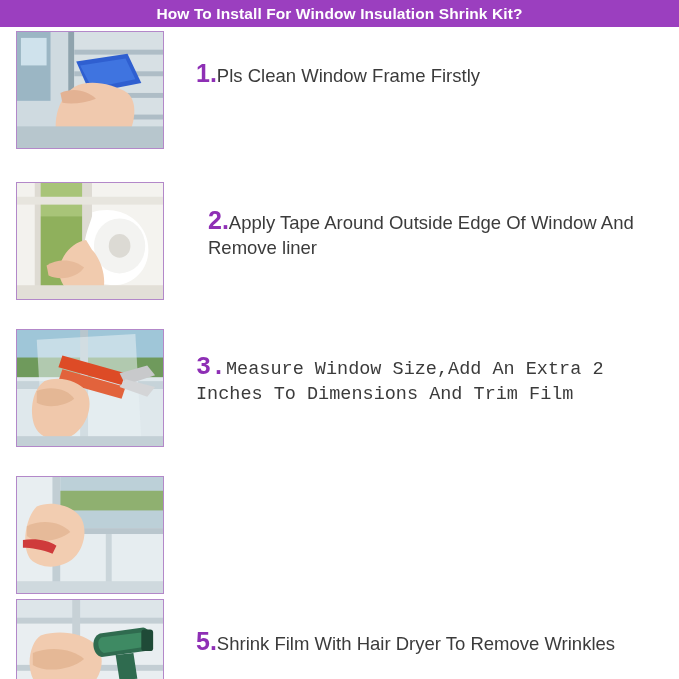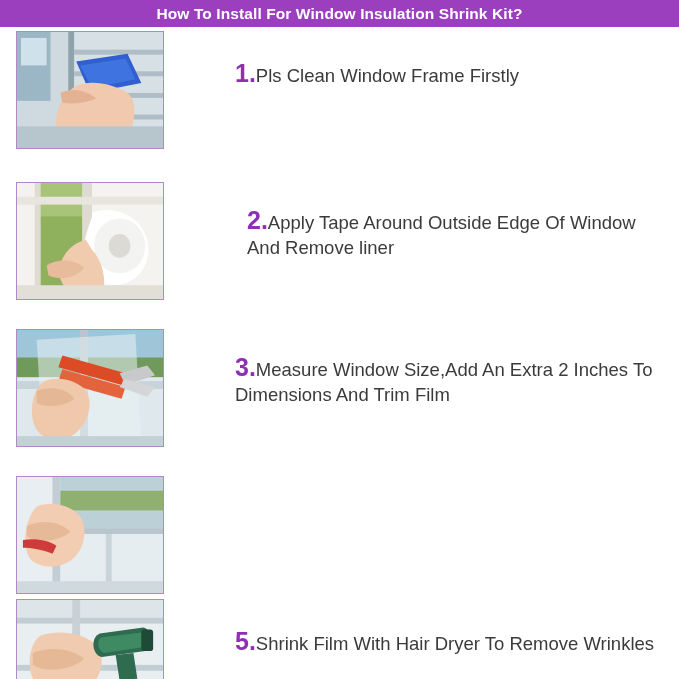--- a/index.html
+++ b/index.html
@@ -35,21 +35,20 @@
   }
   .steps {
     display: flex;
     flex-direction: column;
     padding: 4px 0 0 0;
   }
   .step {
     display: flex;
     align-items: flex-start;
     margin-bottom: 5px;
-    gap: 39px;
   }
   .thumb-wrap {
     width: 148px;
     margin-left: 16px;
     flex: 0 0 auto;
   }
   .thumb {
     width: 148px;
     height: 118px;
     border: 1px solid #b388c9;
@@ -83,21 +82,21 @@
   }
   .step-text {
     color: #3b3b3b;
     font-size: 18.5px;
     line-height: 1.33;
     vertical-align: baseline;
   }
   
   .s1 .text-wrap { padding-top: 28px; }
   .s2 .text-wrap { padding-top: 24px; padding-left: 44px; }
-  .s3 .text-wrap { padding-top: 24px; }
+  .s3 .text-wrap { padding-top: 24px; font-family: Liberation Mono, monospace; }
   .s4 .text-wrap { padding-top: 30px; }
   .s5 .text-wrap { padding-top: 28px; }
 </style>
 </head>
 <body>
 
 <div class="page">
 
   <div class="header">How To Install For Window Insulation Shrink Kit?</div>
 

